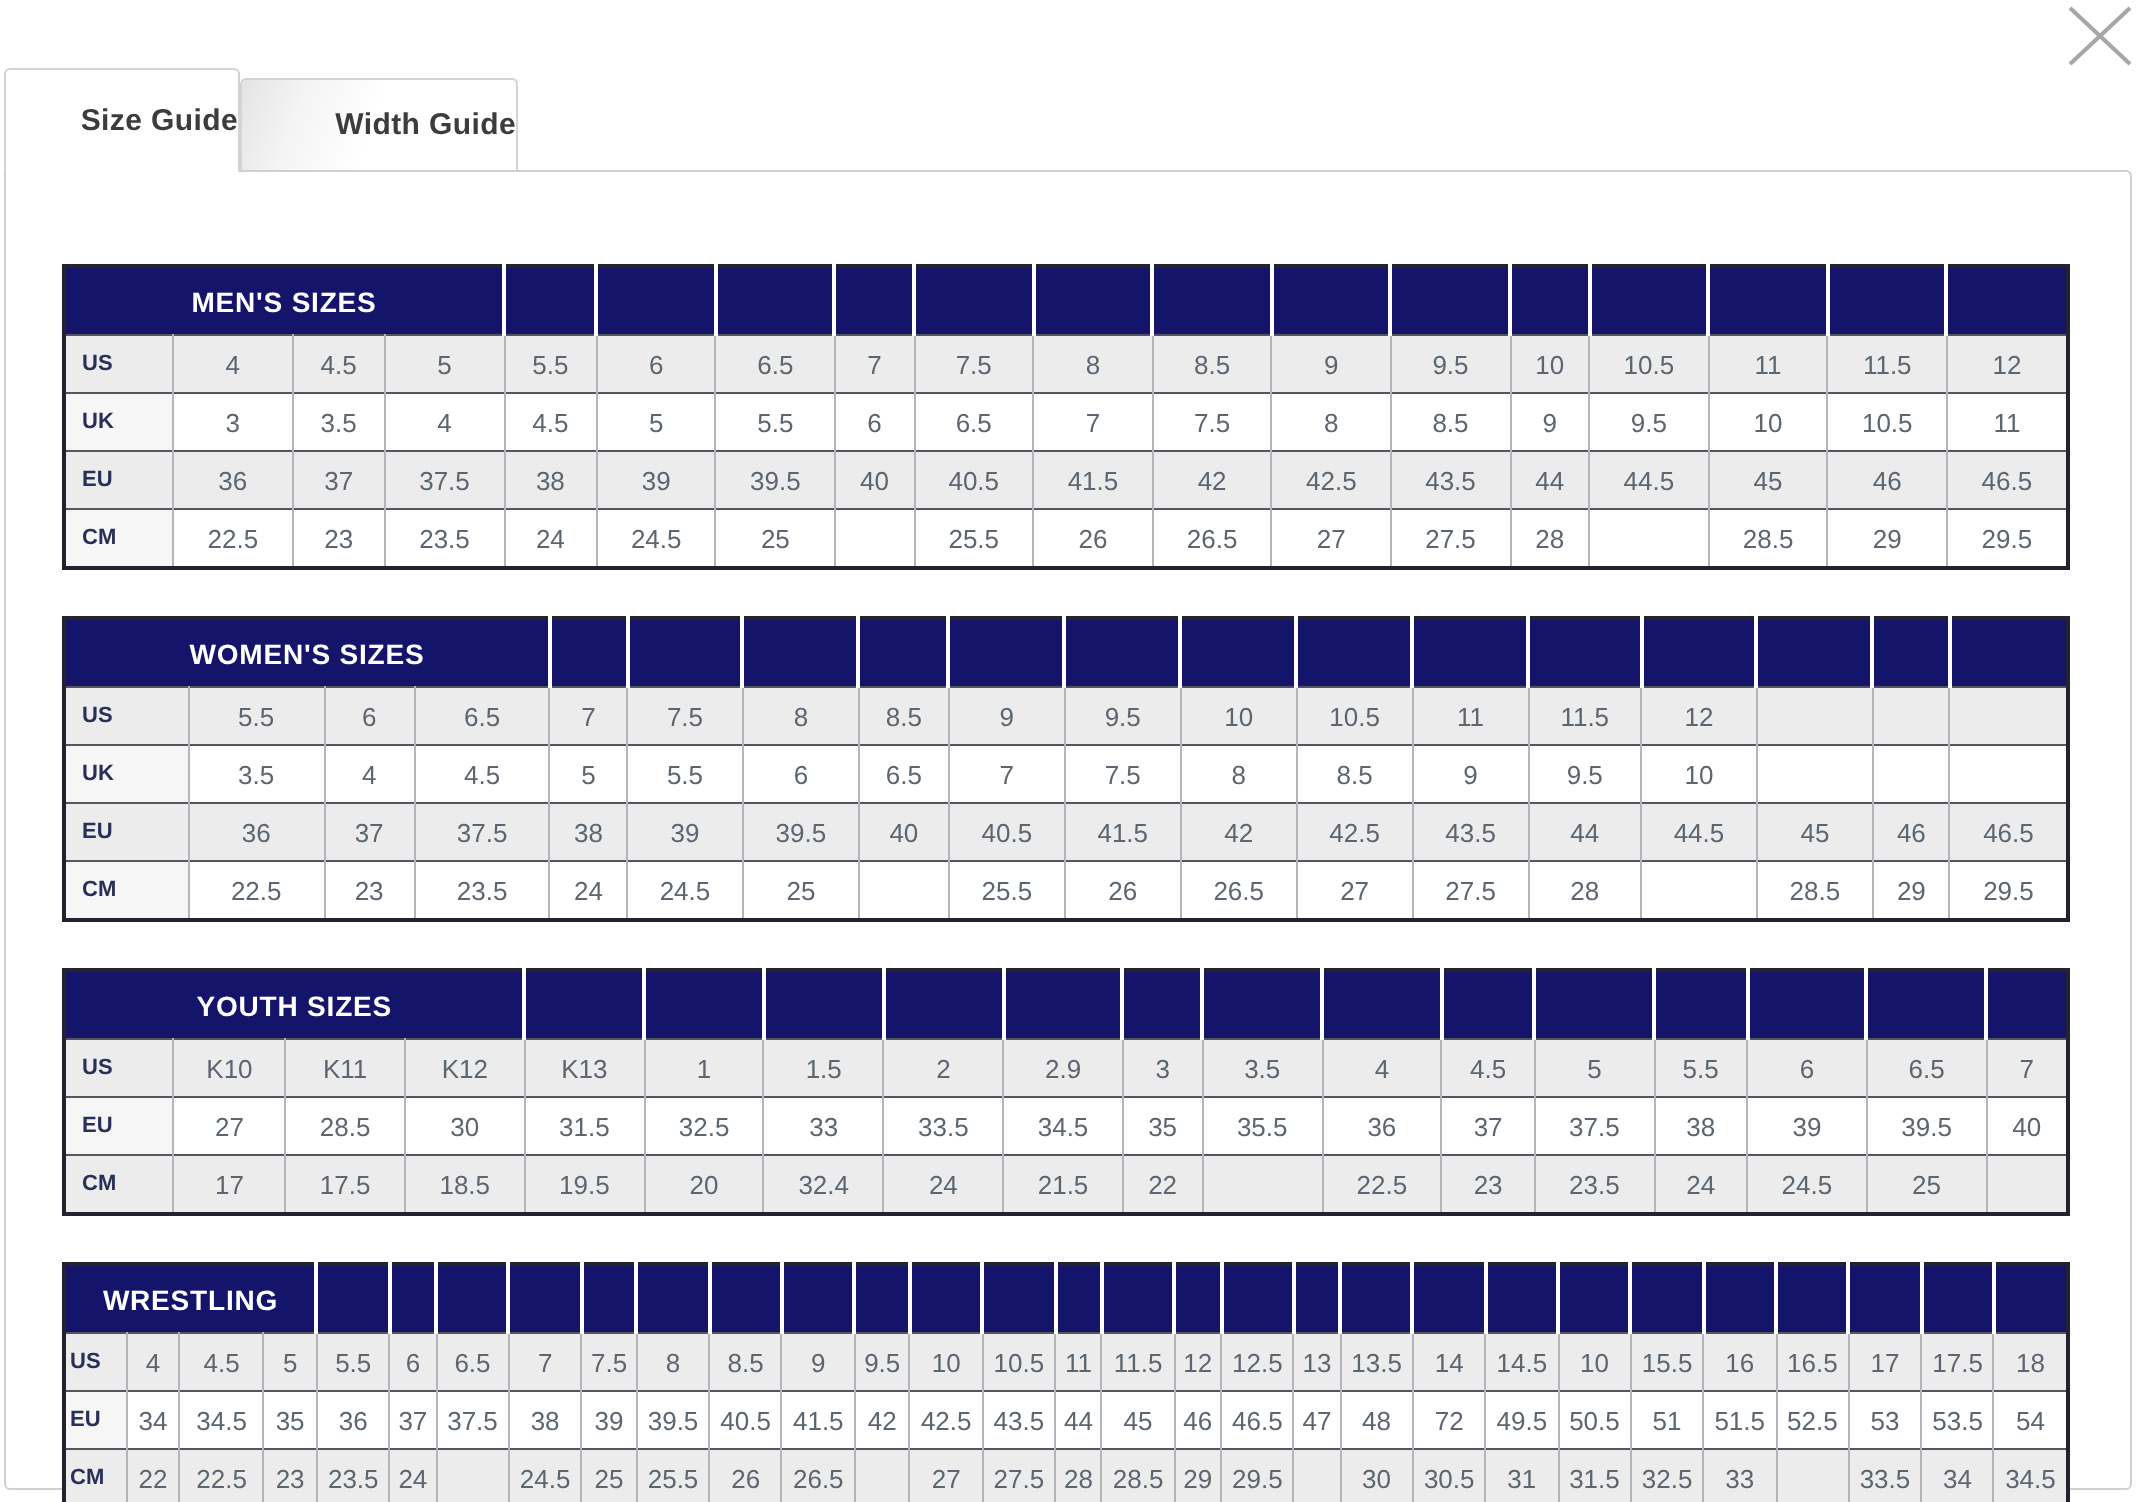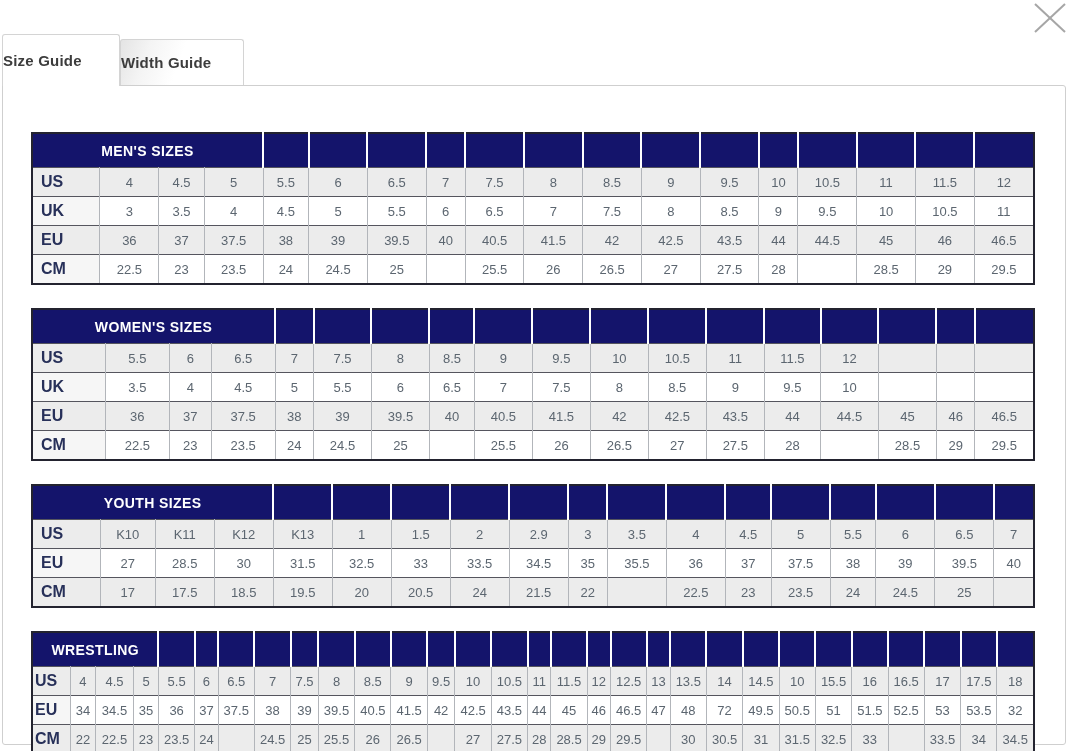--- a/index.html
+++ b/index.html
@@ -15,42 +15,42 @@
     --border-outer:#23232f;
     --panel-border:#cfcfcf;
   }
 
   .close-btn { position:absolute; top:2px; right:4px; width:34px; height:32px; cursor:pointer; z-index:5; }
   .close-btn svg { display:block; }
 
   .guide { position:absolute; left:2px; top:33px; right:5px; }
 
   .tabs { display:flex; align-items:flex-end; height:52px; position:relative; z-index:2; }
-  .tab { box-sizing:border-box; display:flex; align-items:center; justify-content:flex-start;
+  .tab { box-sizing:border-box; display:flex; align-items:center; justify-content:flex-end;
          border:1px solid #d4d4d4; border-bottom:none; border-radius:3px 3px 0 0;
          background:#fff; font-weight:bold; font-size:15px; color:#3c3c3c; letter-spacing:.2px; cursor:pointer; }
   .tab.active { height:52px; width:118px; margin-bottom:-1px; z-index:3; }
-  .tab.inactive { height:46px; width:124px; background:linear-gradient(110deg,#e4e4e4 0%,#f4f4f4 22%,#ffffff 48%); }
+  .tab.inactive { height:46px; width:139px; background:linear-gradient(110deg,#e4e4e4 0%,#f4f4f4 22%,#ffffff 48%); }
 
   .panel { box-sizing:border-box; border:1px solid var(--panel-border); border-radius:0 3px 3px 3px;
            background:#fff; height:660px; position:relative; z-index:1; }
   .tables { margin:46px 30px 0 28px; }
 
   table { border-collapse:collapse; table-layout:auto; width:100%;
           border:2px solid var(--border-outer); margin-bottom:23px; }
   thead th { background:var(--navy); height:21px; border-left:2px solid #fff; padding:0; }
   thead th:first-child { border-left:none; text-align:center; color:#fff; font-size:14px;
           font-weight:bold; padding:6px 8px; letter-spacing:.4px; white-space:nowrap; }
   tbody tr { border-top:1px solid var(--border-dark); }
   tbody td { border-left:1px solid var(--border-light); border-right:1px solid var(--border-light);
           height:28px; text-align:center; color:var(--data-text); font-size:13px;
           padding:0 3px; white-space:nowrap; background:#fff; }
   tbody tr.gray td { background:var(--gray-row); }
   tbody td.label { text-align:left; padding-left:8px; font-weight:bold;
-          color:var(--label-text); font-size:16px; }
+          color:var(--label-text); font-size:11px; }
   tbody tr.white td.label { background:#f6f6f6; }
   table.t-wrestling tbody td { padding:0 2px; }
 </style>
 </head>
 <body>
 
 <div class="close-btn">
   <span>
     <svg width="34" height="32" viewBox="0 0 34 32">
       <line x1="2" y1="2" x2="32" y2="30" stroke="#a6a6a6" stroke-width="2"></line>
@@ -337,21 +337,21 @@
               <td>39.5</td>
               <td>40</td>
             </tr>
             <tr class="gray">
               <td class="label">CM</td>
               <td>17</td>
               <td>17.5</td>
               <td>18.5</td>
               <td>19.5</td>
               <td>20</td>
-              <td>20.5</td>
+              <td>32.4</td>
               <td>24</td>
               <td>21.5</td>
               <td>22</td>
               <td></td>
               <td>22.5</td>
               <td>23</td>
               <td>23.5</td>
               <td>24</td>
               <td>24.5</td>
               <td>25</td>
@@ -447,21 +447,21 @@
               <td>47</td>
               <td>48</td>
               <td>72</td>
               <td>49.5</td>
               <td>50.5</td>
               <td>51</td>
               <td>51.5</td>
               <td>52.5</td>
               <td>53</td>
               <td>53.5</td>
-              <td>32</td>
+              <td>54</td>
             </tr>
             <tr class="gray">
               <td class="label">CM</td>
               <td>22</td>
               <td>22.5</td>
               <td>23</td>
               <td>23.5</td>
               <td>24</td>
               <td></td>
               <td>24.5</td>

